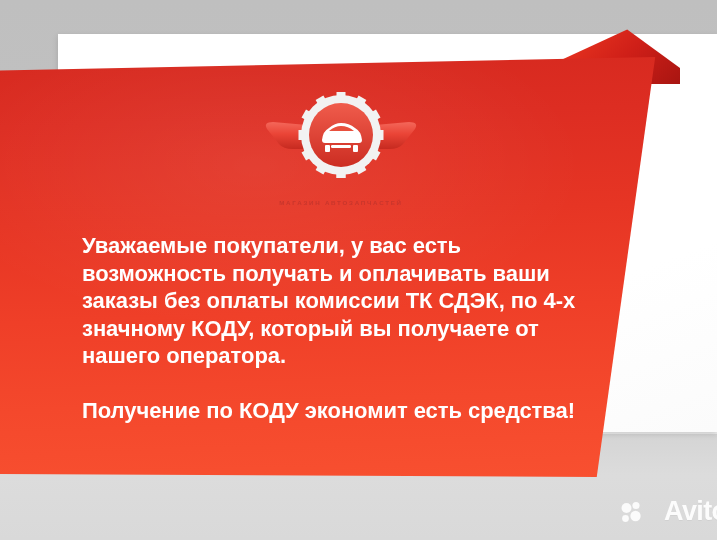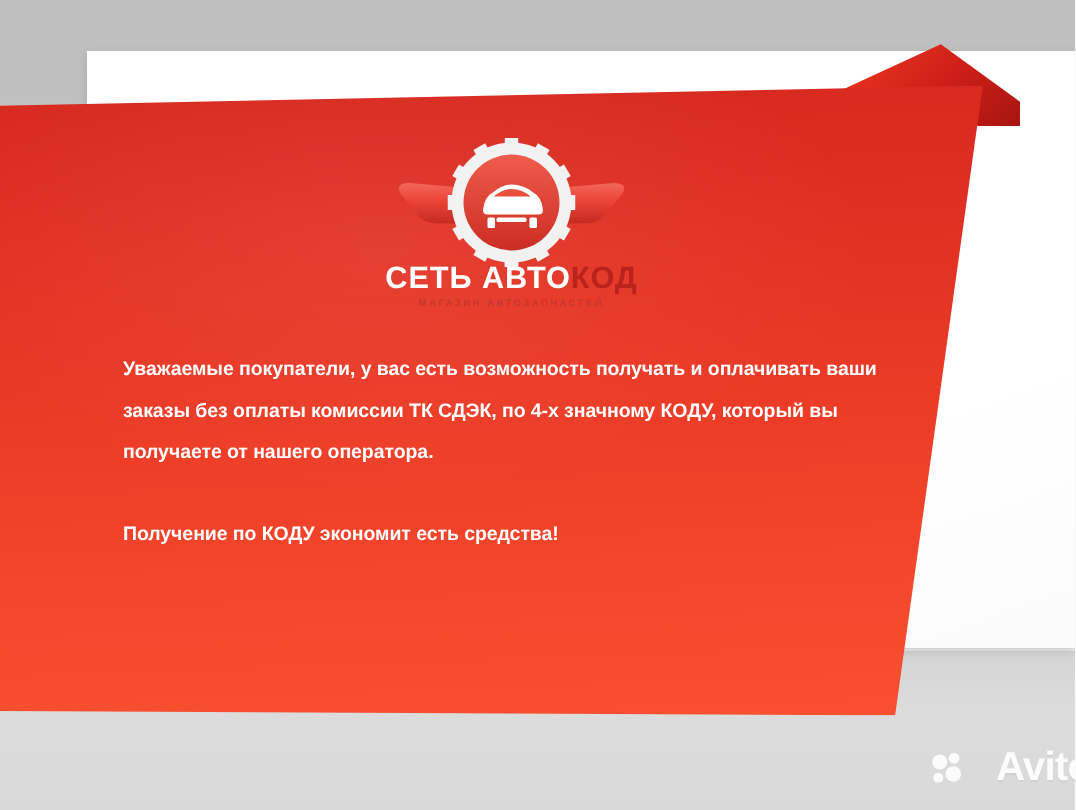--- a/index.html
+++ b/index.html
@@ -121,21 +121,21 @@
     color: #c8362c;
     white-space: nowrap;
   }
 
   
   .copy {
     position: absolute;
     left: 82px; top: 232px;
     width: 512px;
     color: #ffffff;
-    font-size: 13px;
+    font-size: 22px;
     font-weight: bold;
     line-height: 27.5px;
     letter-spacing: -0.05px;
   }
   .copy p { margin: 0; }
   .copy .para-gap { height: 27px; }
 
   
   .avito {
     position: absolute;
@@ -220,23 +220,20 @@
 
       <g fill="#ffffff">
         <path d="M79 48 Q80 39 86 36 Q92 31 98 31 Q106 31 112 36 Q118 39 119 48 Q119 51 116 51 L82 51 Q79 51 79 48 Z"></path>
         <path d="M86 39 Q92 34 98 34 Q105 34 111 39 Z" fill="#e8503e"></path>
         <rect x="82" y="53" width="5" height="7" rx="1"></rect>
         <rect x="110" y="53" width="5" height="7" rx="1"></rect>
         <rect x="88" y="53" width="20" height="3" rx="1.2"></rect>
       </g>
     </svg>
 
-    <div class="wordmark">
-      <span class="wm-white">СЕТЬ АВТО</span><span class="wm-dark">КОД</span>
-    </div>
 
     <div class="tagline">МАГАЗИН АВТОЗАПЧАСТЕЙ</div>
   </div>
 
   <div class="copy">
     <p>Уважаемые покупатели, у вас есть возможность получать и оплачивать ваши заказы без оплаты комиссии ТК СДЭК, по 4-х значному КОДУ, который вы получаете от нашего оператора.</p>
     <div class="para-gap"></div>
     <p>Получение по КОДУ экономит есть средства!</p>
   </div>
 

